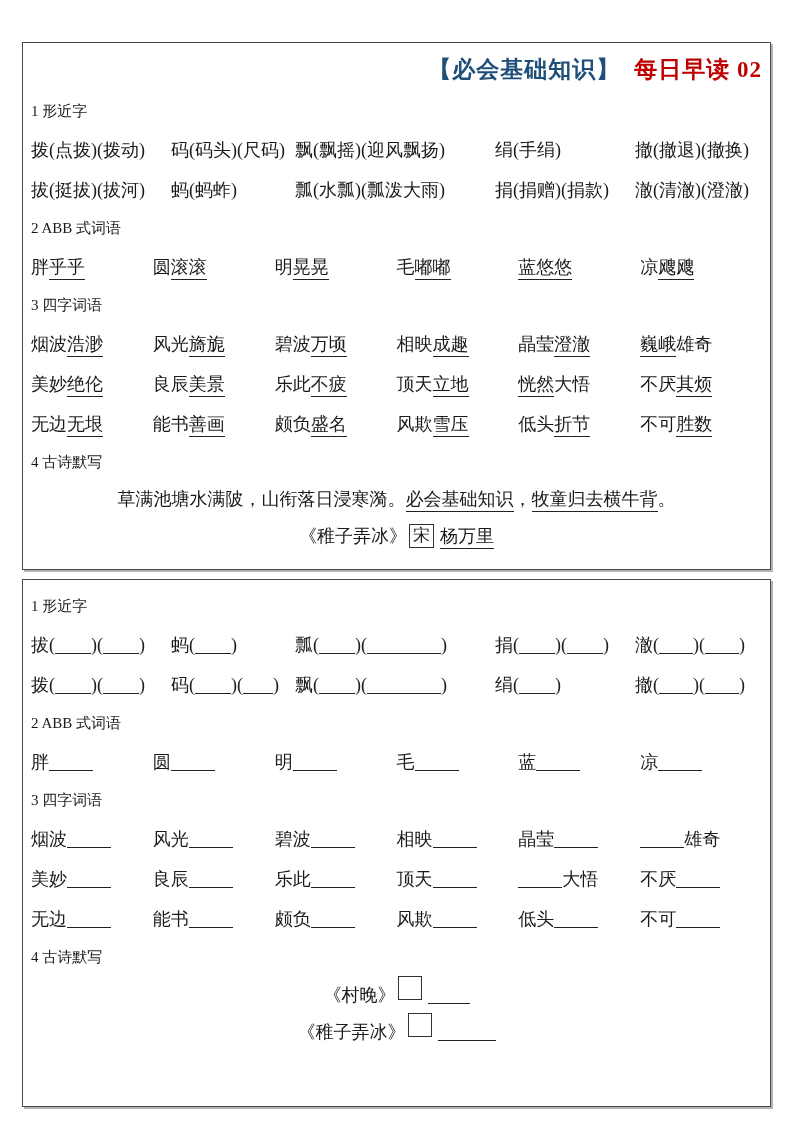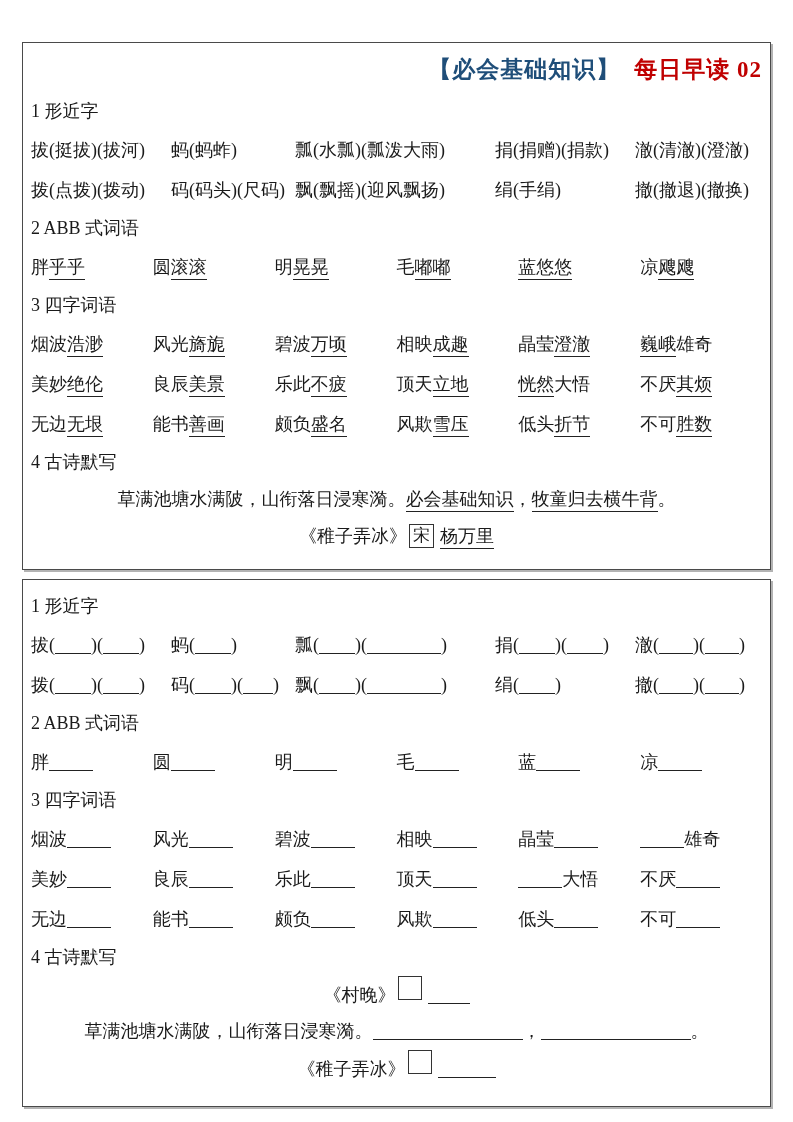--- a/index.html
+++ b/index.html
@@ -22,21 +22,21 @@
   }
   .title {
     margin:4px 0 8px 0;
     text-align:right;
     font-size:23px;
     font-weight:bold;
     letter-spacing:1px;
     line-height:30px;
   }
   .title .t-accent { margin-left:14px; }
-  .heading { font-size:18px; height:37px; line-height:37px; white-space:nowrap;font-family:Liberation Serif, serif; }
+  .heading { font-size:15px; height:37px; line-height:37px; white-space:nowrap;font-family:Liberation Serif, serif; }
   .row { height:40px; align-items:center; font-size:18px; }
   .grid5 { display:grid; grid-template-columns:140px 124px 200px 140px 1fr; }
   .grid6 { display:grid; grid-template-columns:repeat(6,1fr); }
   .cell { white-space:nowrap; overflow:visible; }
   .plain, .u { font-size:18px; }
   .u { border-bottom:1px solid #222; padding-bottom:2px;font-family:Liberation Serif, serif; }
   .blank {
     display:inline-block;
     border-bottom:1px solid #222;
     height:15px;
@@ -63,32 +63,32 @@
 
 <div class="page">
 
   <section class="sheet">
     <h1 class="title">
       <span class="t-brand" style="color: rgb(31, 78, 121);">【必会基础知识】</span><span class="t-accent" style="color: rgb(192, 0, 0);">每日早读 02</span>
     </h1>
     <div class="content">
         <div class="heading">1 形近字</div>
         <div class="row grid5">
+          <div class="cell"><span class="plain">拨(点拨)(拨动)</span></div>
+          <div class="cell"><span class="plain">码(码头)(尺码)</span></div>
+          <div class="cell"><span class="plain">飘(飘摇)(迎风飘扬)</span></div>
+          <div class="cell"><span class="plain">绢(手绢)</span></div>
+          <div class="cell"><span class="plain">撤(撤退)(撤换)</span></div>
+        </div>
+        <div class="row grid5">
           <div class="cell"><span class="plain">拔(挺拔)(拔河)</span></div>
           <div class="cell"><span class="plain">蚂(蚂蚱)</span></div>
           <div class="cell"><span class="plain">瓢(水瓢)(瓢泼大雨)</span></div>
           <div class="cell"><span class="plain">捐(捐赠)(捐款)</span></div>
           <div class="cell"><span class="plain">澈(清澈)(澄澈)</span></div>
-        </div>
-        <div class="row grid5">
-          <div class="cell"><span class="plain">拨(点拨)(拨动)</span></div>
-          <div class="cell"><span class="plain">码(码头)(尺码)</span></div>
-          <div class="cell"><span class="plain">飘(飘摇)(迎风飘扬)</span></div>
-          <div class="cell"><span class="plain">绢(手绢)</span></div>
-          <div class="cell"><span class="plain">撤(撤退)(撤换)</span></div>
         </div>
         <div class="heading">2 ABB 式词语</div>
         <div class="row grid6">
           <div class="cell"><span class="plain">胖</span><span class="u">乎乎</span></div>
           <div class="cell"><span class="plain">圆</span><span class="u">滚滚</span></div>
           <div class="cell"><span class="plain">明</span><span class="u">晃晃</span></div>
           <div class="cell"><span class="plain">毛</span><span class="u">嘟嘟</span></div>
           <div class="cell"><span class="u">蓝悠悠</span></div>
           <div class="cell"><span class="plain">凉</span><span class="u">飕飕</span></div>
         </div>
@@ -169,18 +169,17 @@
         <div class="row grid6">
           <div class="cell"><span class="plain">无边</span><span class="blank" style="width: 44px;"></span></div>
           <div class="cell"><span class="plain">能书</span><span class="blank" style="width: 44px;"></span></div>
           <div class="cell"><span class="plain">颇负</span><span class="blank" style="width: 44px;"></span></div>
           <div class="cell"><span class="plain">风欺</span><span class="blank" style="width: 44px;"></span></div>
           <div class="cell"><span class="plain">低头</span><span class="blank" style="width: 44px;"></span></div>
           <div class="cell"><span class="plain">不可</span><span class="blank" style="width: 44px;"></span></div>
         </div>
         <div class="heading">4 古诗默写</div>
         <div class="poem-line center"><span class="plain">《村晚》</span><span class="dyn-box"></span><span class="blank" style="width: 42px;"></span></div>
-        <div class="poem-line center"><span class="plain">草满池塘水满陂，山衔落日浸寒漪。</span><span class="blank" style="width: 150px;"></span><span class="plain">，</span><span class="blank" style="width: 150px;"></span><span class="plain">。</span></div>
         <div class="poem-line center"><span class="plain">《稚子弄冰》</span><span class="dyn-box"></span><span class="blank" style="width: 58px;"></span></div>
       </div>
   </section>
 
 </div>
 
 </body></html>

